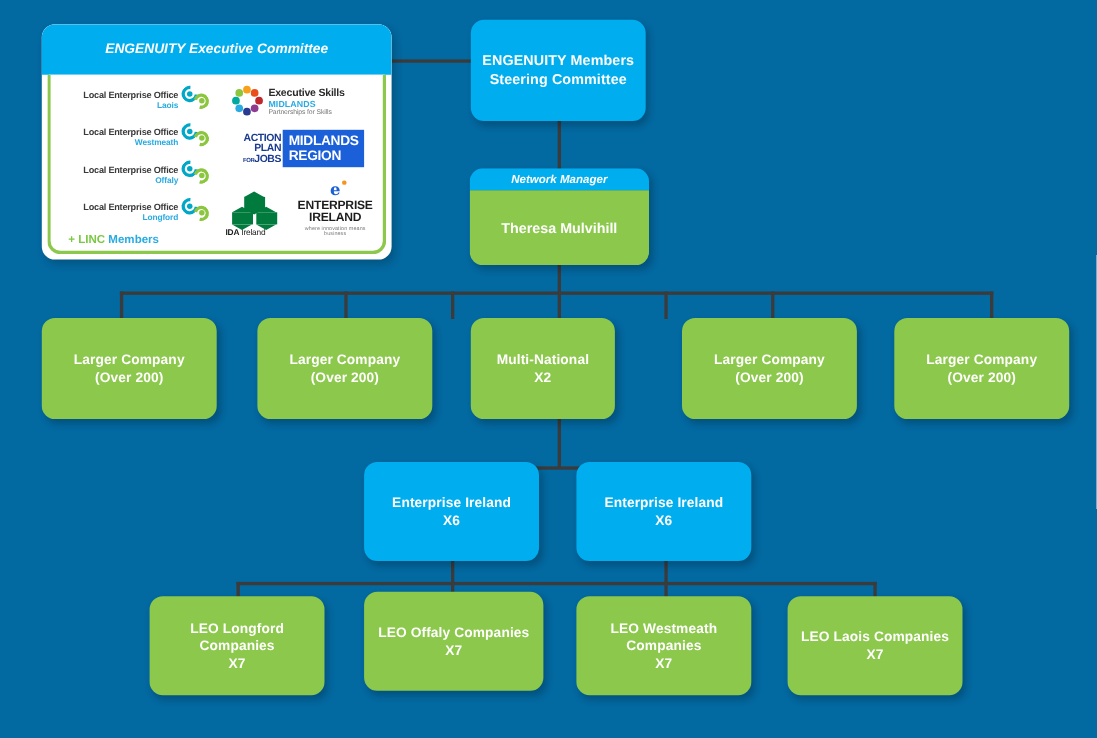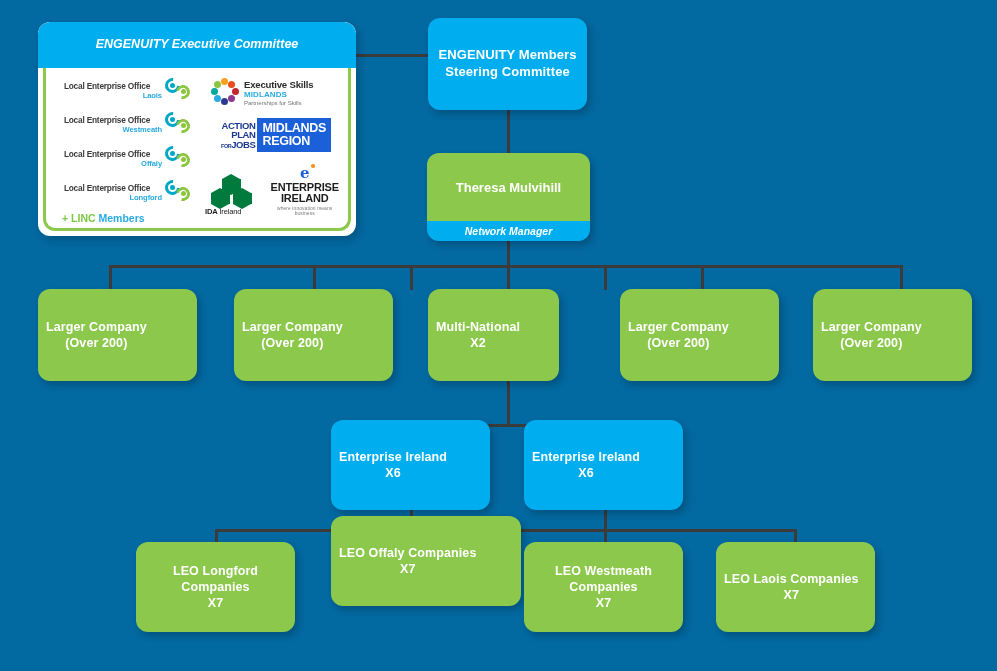--- a/index.html
+++ b/index.html
@@ -26,20 +26,21 @@
   .line.h { height: 3px; }
   .line.v { width: 3px; }
 
   
   .node {
     position: absolute;
     border-radius: 12px;
     box-shadow: 3px 4px 7px rgba(0,0,0,0.22);
     display: flex;
     align-items: center;
+    justify-content: center;
     text-align: center;
     color: #ffffff;
     font-weight: bold;
     z-index: 3;
     box-sizing: border-box;
   }
   .node.green { background: #8CC84B; }
   .node.blue  { background: #00AEEF; }
   .node .label {
     line-height: 1.28;
@@ -101,21 +102,20 @@
   .leo-text {
     text-align: right;
     flex: 1;
   }
   .leo-name {
     font-size: 8.3px;
     font-weight: bold;
     color: #3a3a3a;
     white-space: nowrap;
     letter-spacing: -0.2px;
-    text-align: center;
   }
   .leo-county {
     font-size: 7.6px;
     color: #29ABE2;
     font-weight: bold;
     letter-spacing: -0.1px;
   }
   .leo-mark {
     width: 30px; height: 26px;
     position: relative;
@@ -453,22 +453,22 @@
         </div>
       </div>
     </div>
   </div>
 
   <div class="node blue" style="left:428px; top:18px; width:159px; height:92px;">
     <span class="label" style="font-size:13px; white-space:pre-line;">ENGENUITY Members Steering Committee</span>
   </div>
 
   <div id="network-manager">
+    <div id="nm-title">Network Manager</div>
     <div id="nm-body">Theresa Mulvihill</div>
-    <div id="nm-title">Network Manager</div>
   </div>
 
   <div class="node green" style="left:38px; top:289px; width:159px; height:92px;">
     <span class="label" style="font-size:12.5px; white-space:pre-line;">Larger Company
 (Over 200)</span>
   </div>
   <div class="node green" style="left:234px; top:289px; width:159px; height:92px;">
     <span class="label" style="font-size:12.5px; white-space:pre-line;">Larger Company
 (Over 200)</span>
   </div>
@@ -491,21 +491,21 @@
   </div>
   <div class="node blue" style="left:524px; top:420px; width:159px; height:90px;">
     <span class="label" style="font-size:12.5px; white-space:pre-line;">Enterprise Ireland
 X6</span>
   </div>
 
   <div class="node green" style="left:136px; top:542px; width:159px; height:90px;">
     <span class="label" style="font-size:12.5px; white-space:pre-line;">LEO Longford Companies
 X7</span>
   </div>
-  <div class="node green" style="left:331px; top:516px; width:190px; height:90px;">
+  <div class="node green" style="left:331px; top:538px; width:163px; height:90px;">
     <span class="label" style="font-size:12.5px; white-space:pre-line;">LEO Offaly Companies
 X7</span>
   </div>
   <div class="node green" style="left:524px; top:542px; width:159px; height:90px;">
     <span class="label" style="font-size:12.5px; white-space:pre-line;">LEO Westmeath Companies
 X7</span>
   </div>
   <div class="node green" style="left:716px; top:542px; width:159px; height:90px;">
     <span class="label" style="font-size:12.5px; white-space:pre-line;">LEO Laois Companies
 X7</span>

